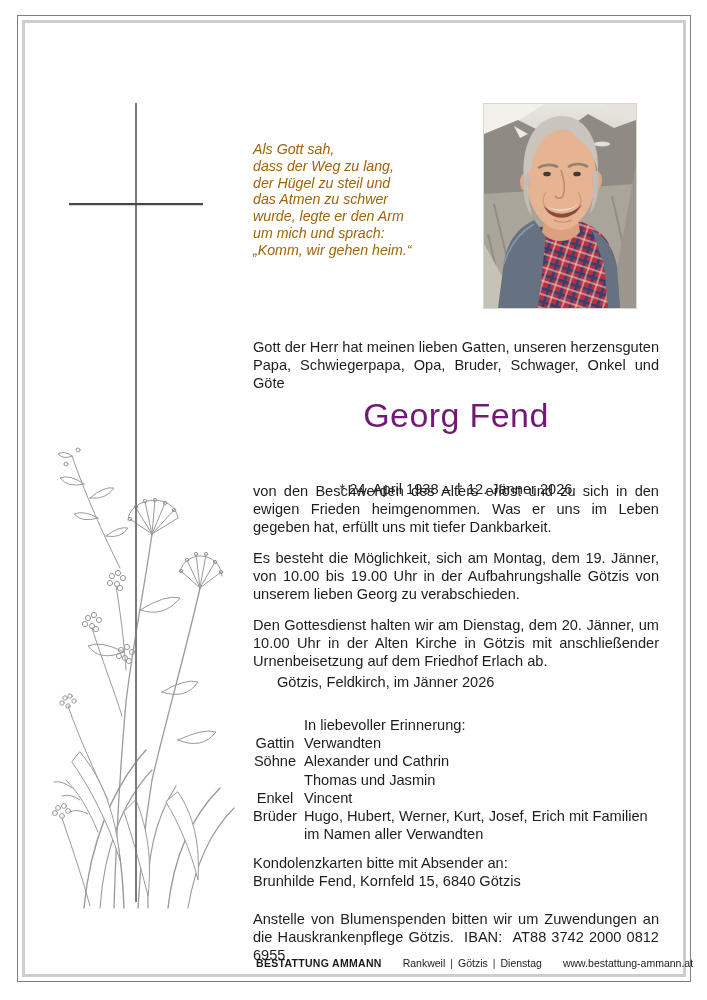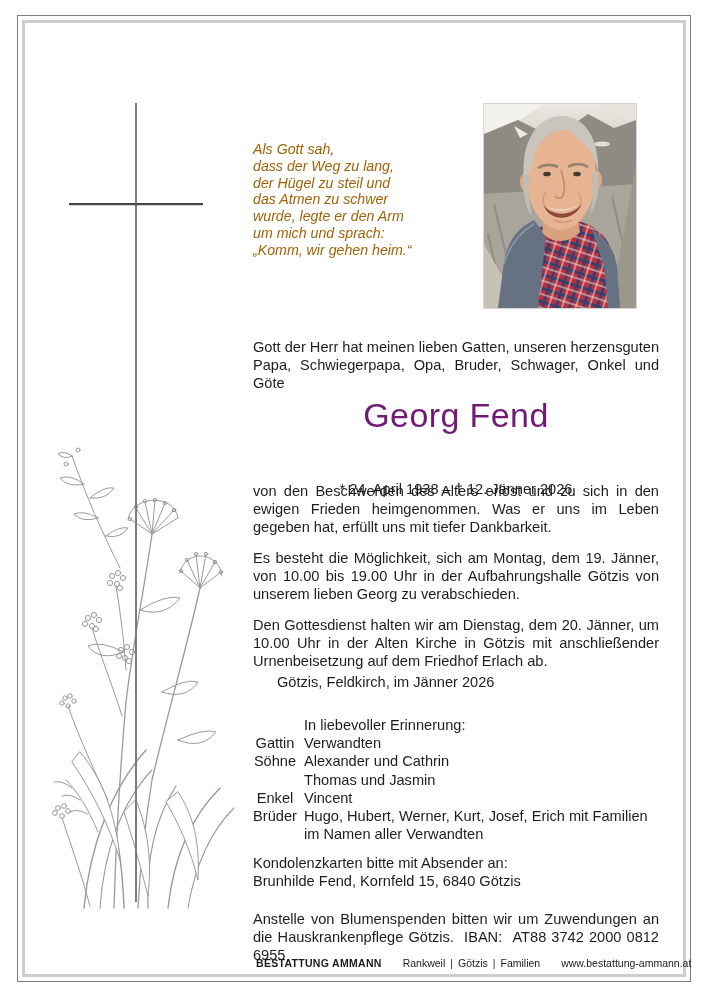--- a/index.html
+++ b/index.html
@@ -254,17 +254,17 @@
   <div class="footer">
     <span class="brand">
       <span>BESTATTUNG</span>
       <span>AMMANN</span>
     </span>
     <span class="locs">
         <span>Rankweil</span>
         <span class="sep">|</span>
         <span>Götzis</span>
         <span class="sep">|</span>
-        <span>Familien</span>
+        <span>Dienstag</span>
       </span>
     <span>www.bestattung-ammann.at</span>
   </div>
 </div>
 
 </body></html>

